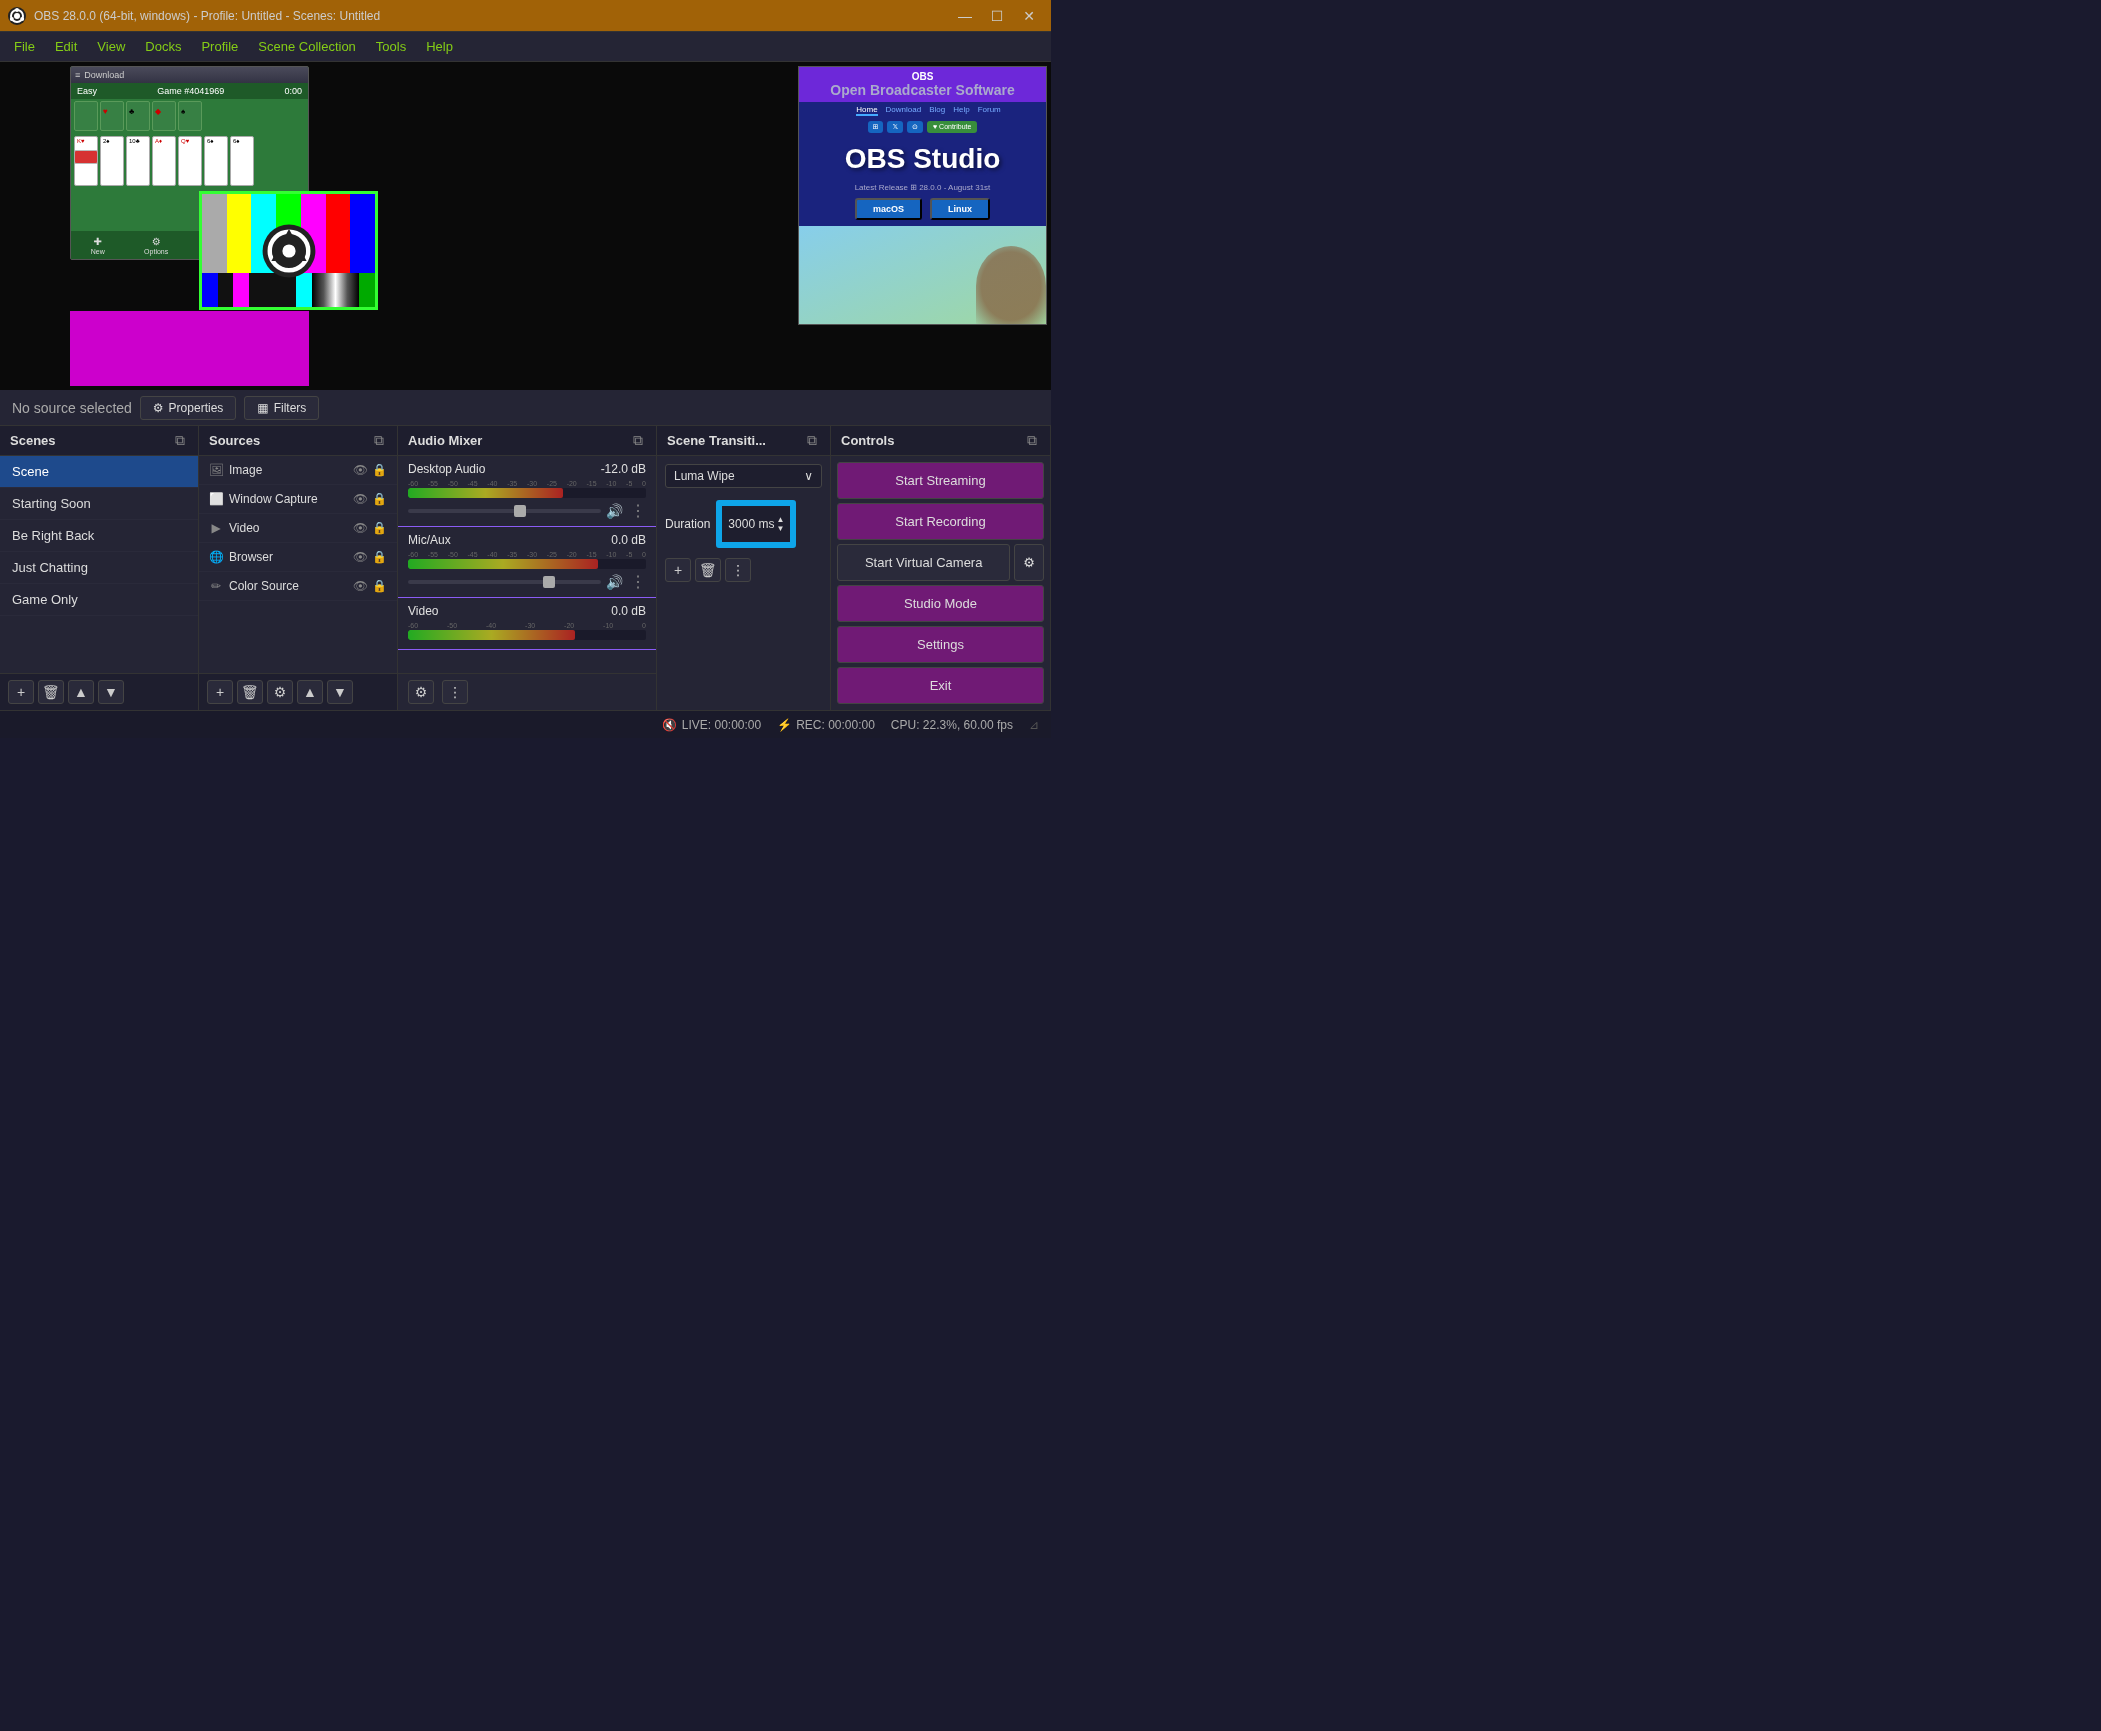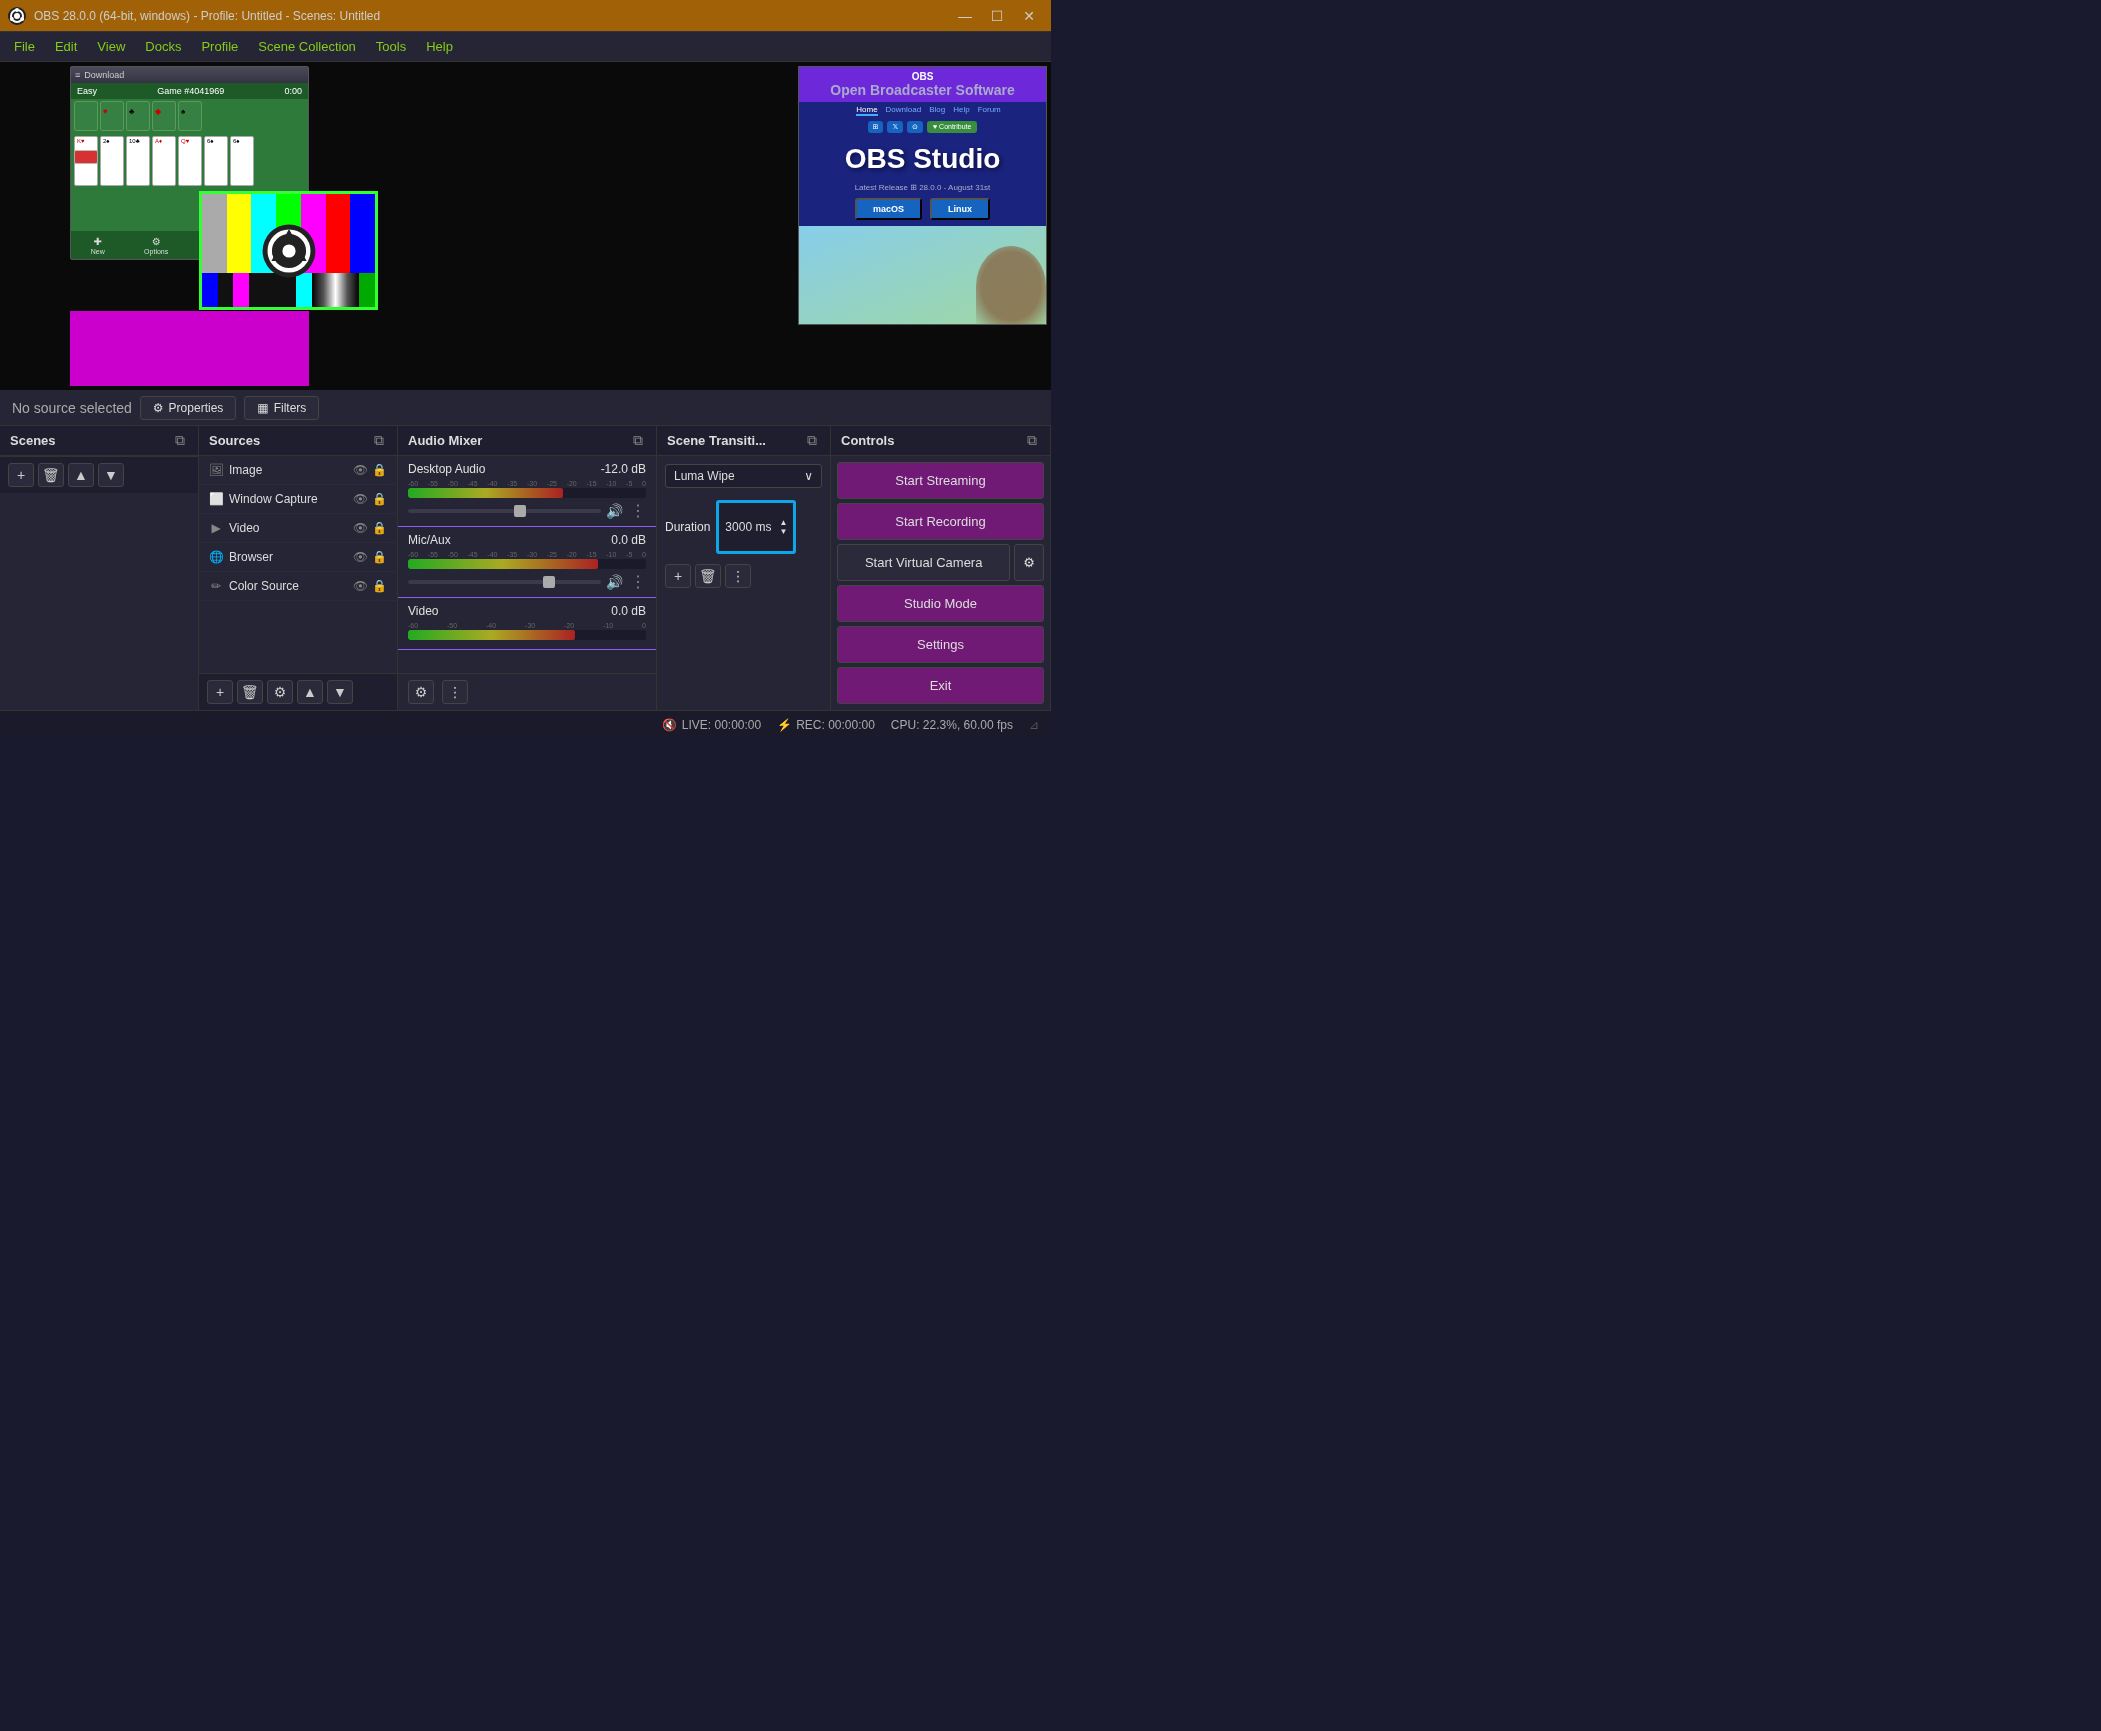--- a/index.html
+++ b/index.html
@@ -552,23 +552,23 @@
 
     .duration-row {
       display: flex;
       align-items: center;
       gap: 6px;
       padding: 4px 8px;
       font-size: 12px;
     }
     .duration-input {
       background: #1e1e2e;
-      border: 3px solid #0ea5e9;
+      border: 6px solid #0ea5e9;
       color: #ddd;
-      padding: 15px 6px;
+      padding: 9px 6px;
       border-radius: 3px;
       width: 80px;
       font-size: 12px;
       display: flex;
       align-items: center;
       justify-content: space-between;
     }
     .transitions-toolbar {
       display: flex;
       align-items: center;
@@ -859,20 +859,37 @@
   </button>
 </div>
 
 <div class="panels">
 
   <div class="panel scenes-panel">
     <div class="panel-header">
       <span>Scenes</span>
       <button class="panel-expand-btn">⧉</button>
     </div>
+    <div class="scene-list">
+      <div class="scene-item active">
+        <span>Scene</span>
+      </div>
+      <div class="scene-item">
+        <span>Starting Soon</span>
+      </div>
+      <div class="scene-item">
+        <span>Be Right Back</span>
+      </div>
+      <div class="scene-item">
+        <span>Just Chatting</span>
+      </div>
+      <div class="scene-item">
+        <span>Game Only</span>
+      </div>
+    </div>
     <div class="panel-toolbar">
       <button class="toolbar-btn">+</button>
       <button class="toolbar-btn">🗑</button>
       <button class="toolbar-btn">▲</button>
       <button class="toolbar-btn">▼</button>
     </div>
   </div>
 
   <div class="panel sources-panel">
     <div class="panel-header">

